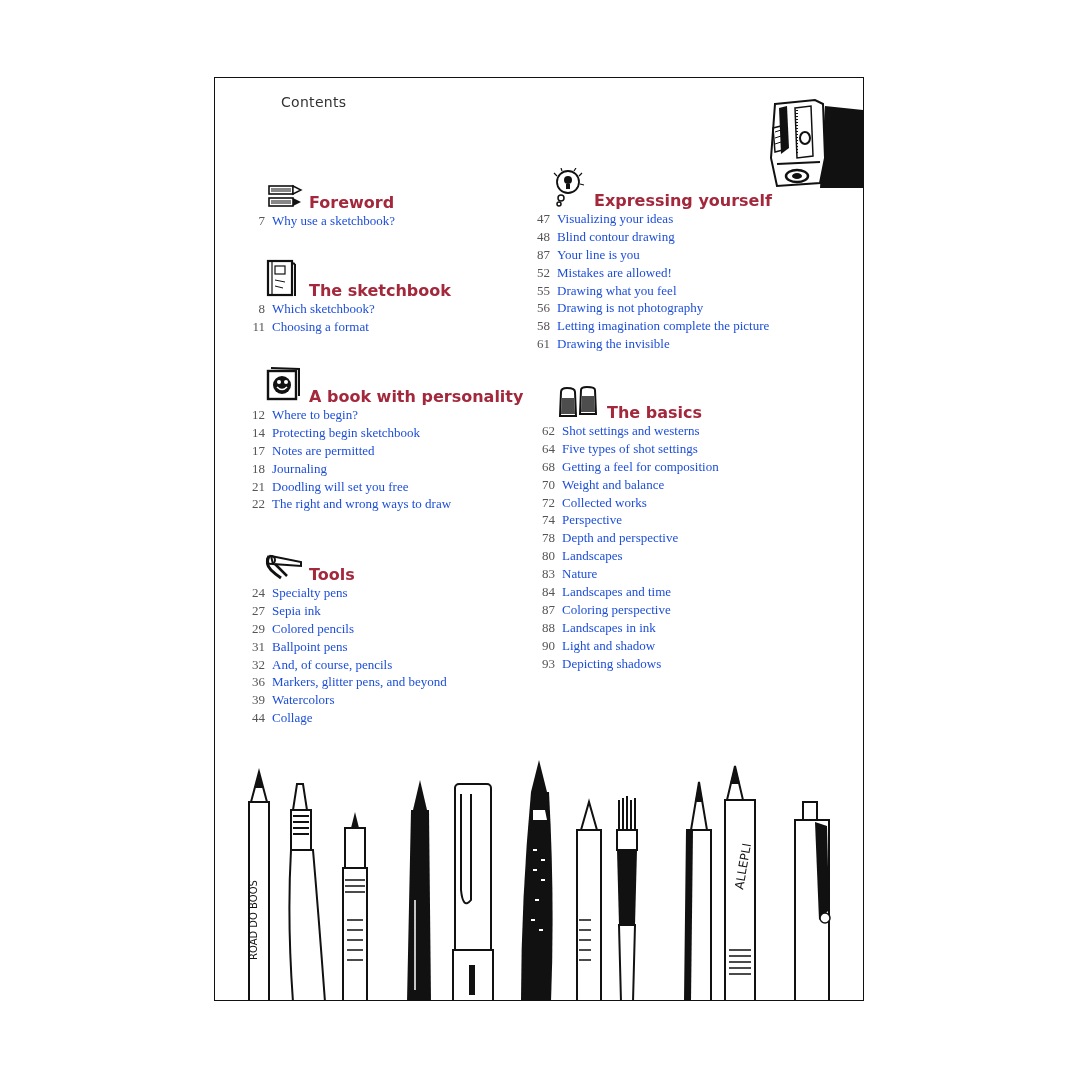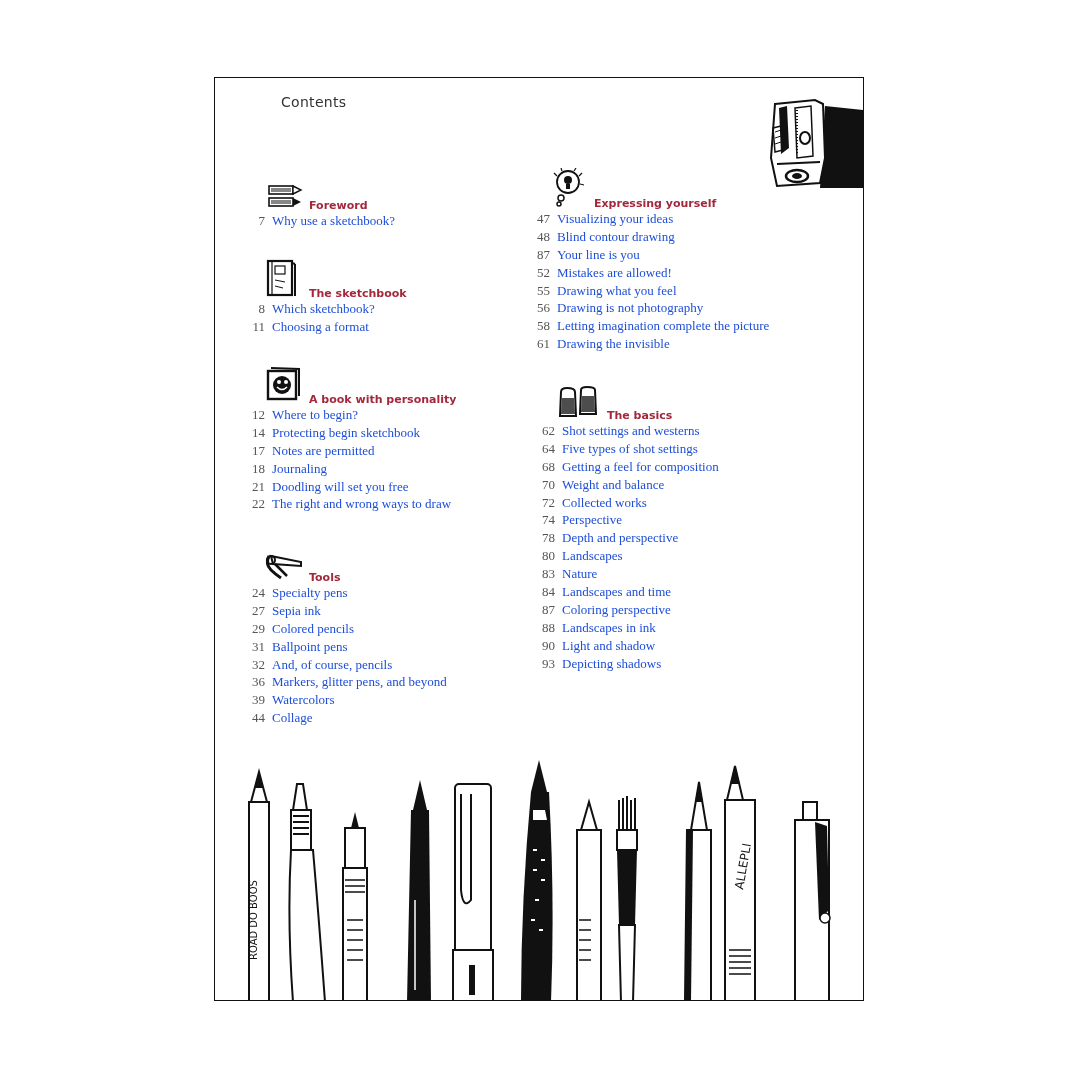--- a/index.html
+++ b/index.html
@@ -11,21 +11,21 @@
   .contents-title {
     position:absolute; left:30px; top:16px;
     font-family:"DejaVu Sans", sans-serif; font-weight:normal; font-size:14px;
     color:#333; letter-spacing:0.3px;margin-left:36px;
   }
   .section { position:absolute; }
   .sec-head { position:relative; height:34px; }
   .sec-icon { position:absolute; left:24px; bottom:2px; }
   .sec-title {
     position:absolute; left:66px; bottom:0px;
-    font-family:"DejaVu Sans", sans-serif; font-weight:bold; font-size:11px;
+    font-family:"DejaVu Sans", sans-serif; font-weight:bold; font-size:16px;
     color:#a3283c; white-space:nowrap;
   }
   .entry {
     display:flex; height:17.9px; align-items:center;
     font-family:"Liberation Serif", "DejaVu Serif", serif; font-size:13px; color:#4a4a4a;
     white-space:nowrap;
   }
   .entry .pg { width:22px; text-align:right; margin-right:7px; color:#555; }
   .entry .ttl { color:#1d4ed8; }
   .sharpener { position:absolute; right:-2px; top:10px; }

